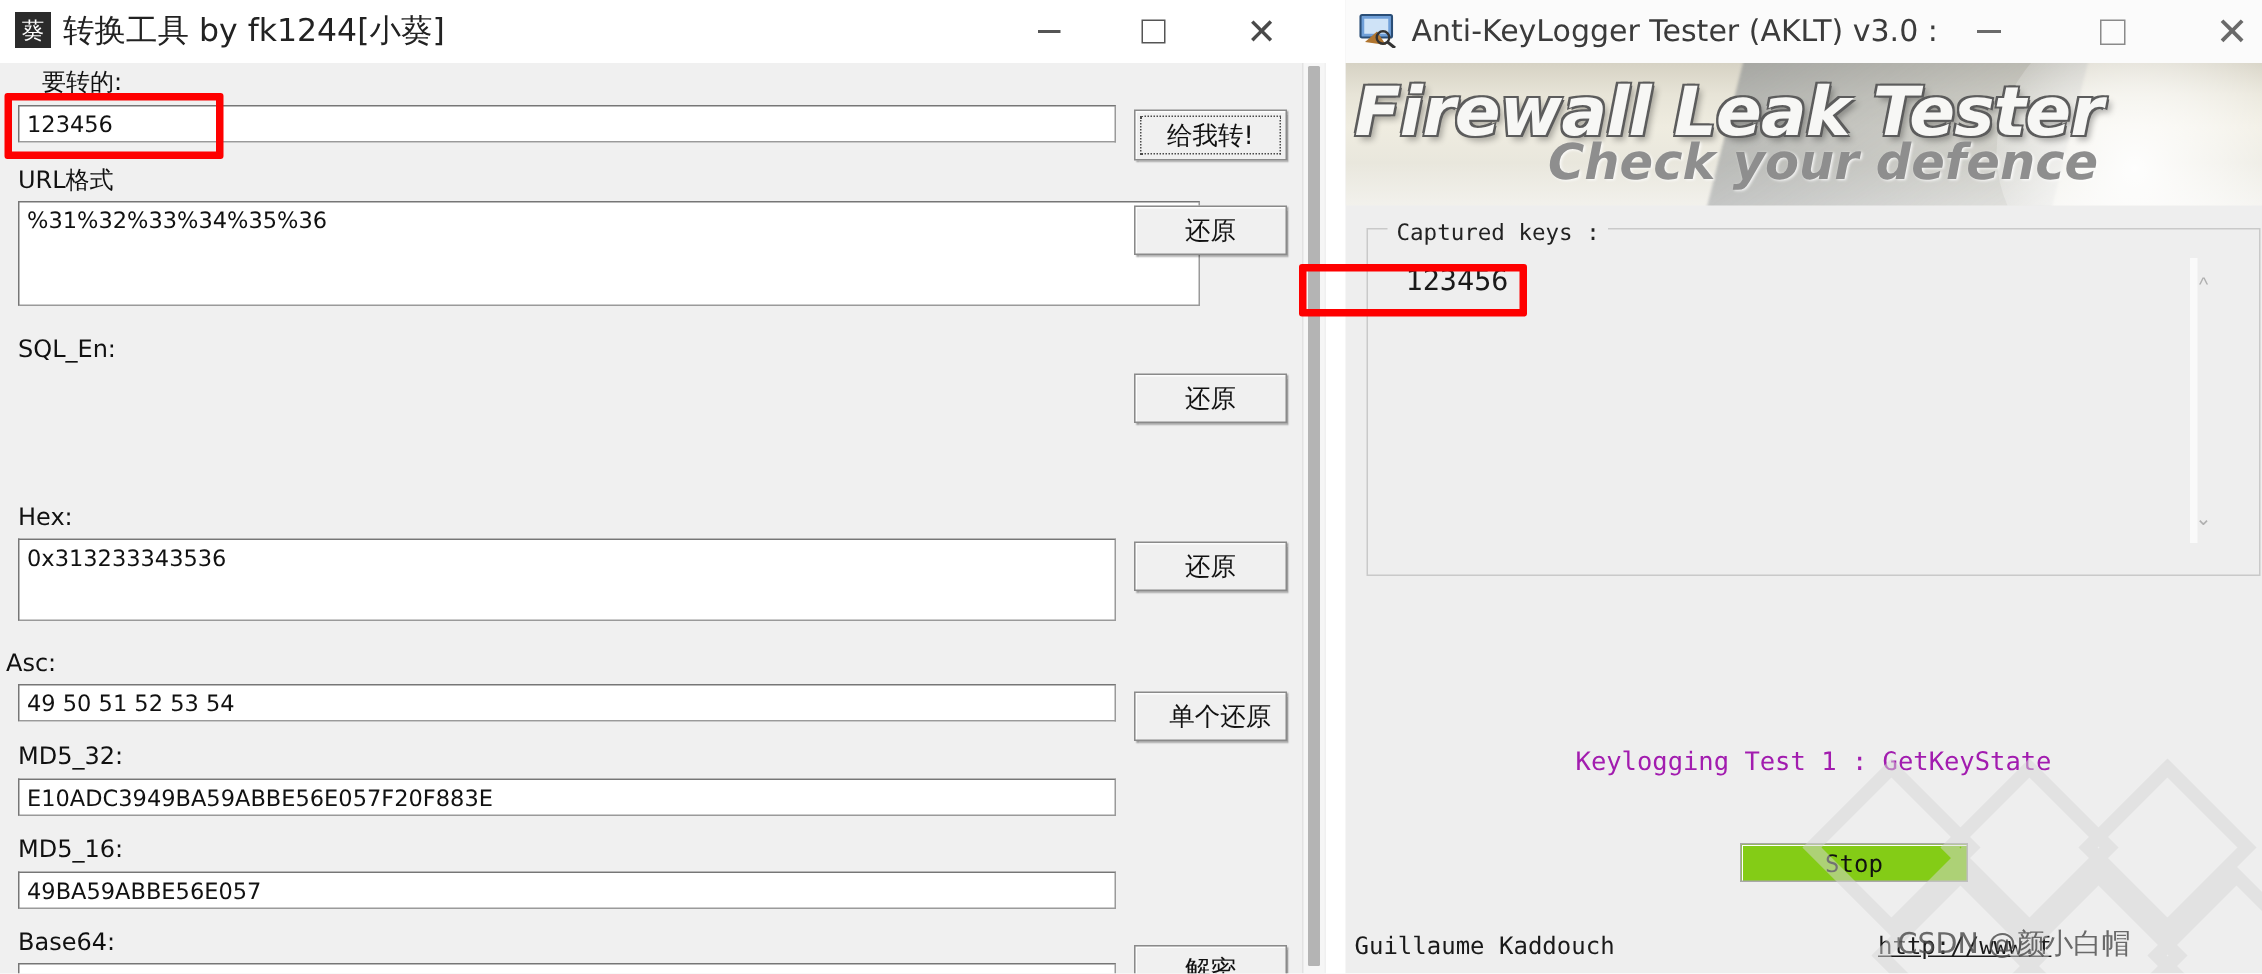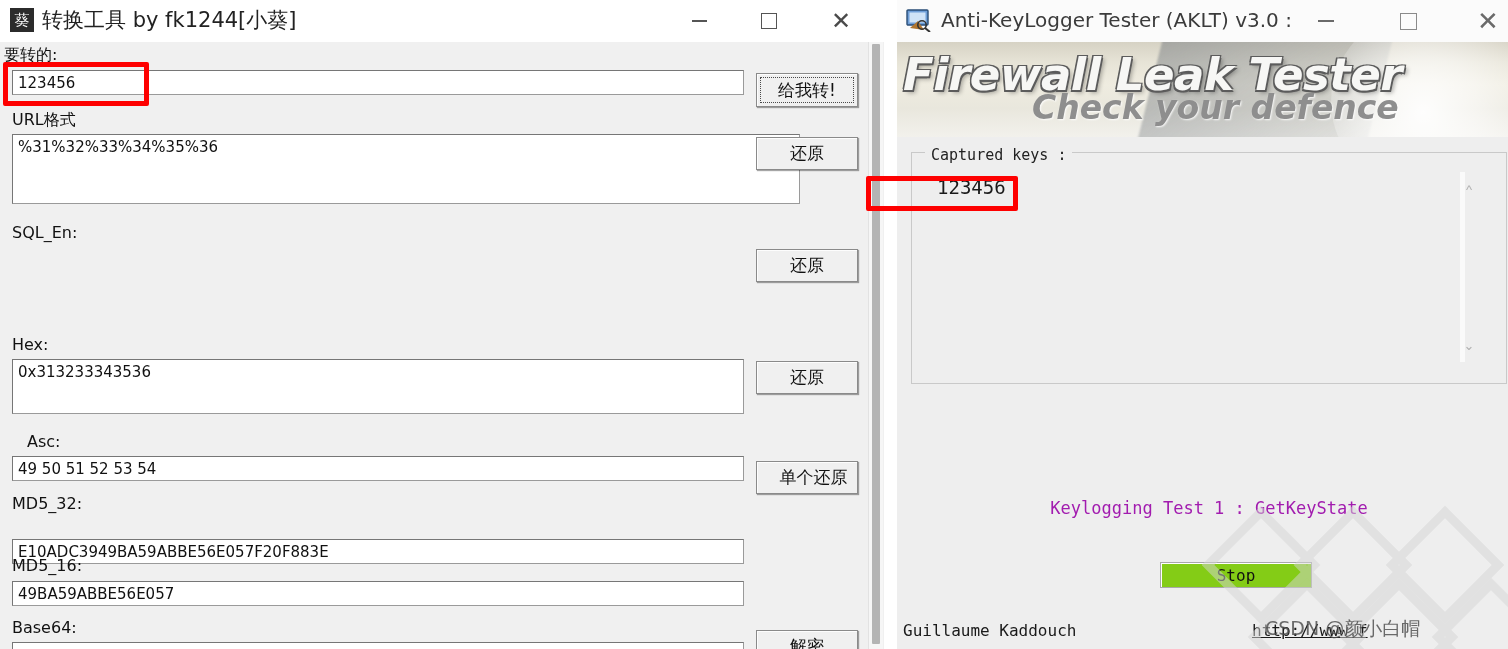--- a/index.html
+++ b/index.html
@@ -127,43 +127,43 @@
       <div class="wbtn max">
           <div class="sq-max"></div>
         </div>
       <div class="wbtn close">
           <span>✕</span>
         </div>
     </div>
 
     <div class="lt-body">
 
-      <div class="fld-label" style="left:4px;top:3px;">要转的:</div>
+      <div class="fld-label" style="left:28px;top:3px;">要转的:</div>
       <div class="tbox single" style="left:12px;top:28px;width:732px;">123456</div>
       <div class="gbtn focus" style="left:756px;top:31px;width:102px;height:34px;">
         <div class="inner">给我转!</div>
       </div>
 
       <div class="fld-label" style="left:12px;top:68px;">URL格式</div>
       <div class="tbox" style="left:12px;top:92px;width:788px;height:70px;">%31%32%33%34%35%36</div>
       <div class="gbtn" style="left:756px;top:95px;width:102px;height:33px;">还原</div>
 
       <div class="fld-label" style="left:12px;top:181px;">SQL_En:</div>
       <div class="gbtn" style="left:756px;top:207px;width:102px;height:33px;">还原</div>
 
       <div class="fld-label" style="left:12px;top:293px;">Hex:</div>
       <div class="tbox" style="left:12px;top:317px;width:732px;height:55px;">0x313233343536</div>
       <div class="gbtn" style="left:756px;top:319px;width:102px;height:33px;">还原</div>
 
-      <div class="fld-label" style="left:27px;top:390px;">Asc:</div>
+      <div class="fld-label" style="left:4px;top:390px;">Asc:</div>
       <div class="tbox single" style="left:12px;top:414px;width:732px;">49 50 51 52 53 54</div>
       <div class="gbtn" style="left:756px;top:419px;width:102px;height:33px;padding-left:13px;">单个还原</div>
 
       <div class="fld-label" style="left:12px;top:452px;">MD5_32:</div>
-      <div class="tbox single" style="left:12px;top:477px;width:732px;margin-top:20px;">E10ADC3949BA59ABBE56E057F20F883E</div>
+      <div class="tbox single" style="left:12px;top:477px;width:732px;">E10ADC3949BA59ABBE56E057F20F883E</div>
 
       <div class="fld-label" style="left:12px;top:514px;">MD5_16:</div>
       <div class="tbox single" style="left:12px;top:539px;width:732px;">49BA59ABBE56E057</div>
 
       <div class="fld-label" style="left:12px;top:576px;">Base64:</div>
       <div class="tbox single" style="left:12px;top:600px;width:732px;height:25px;"></div>
       <div class="gbtn" style="left:756px;top:588px;width:102px;height:33px;">解密</div>
 
     </div>
 

